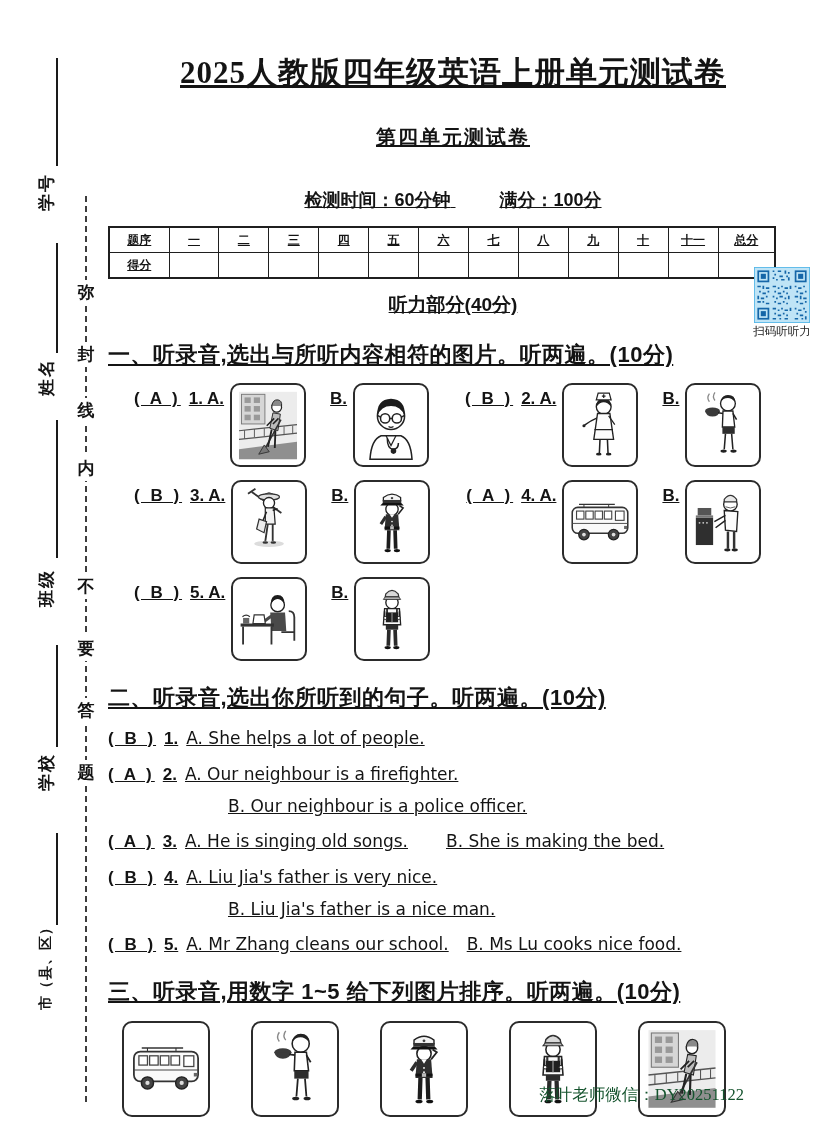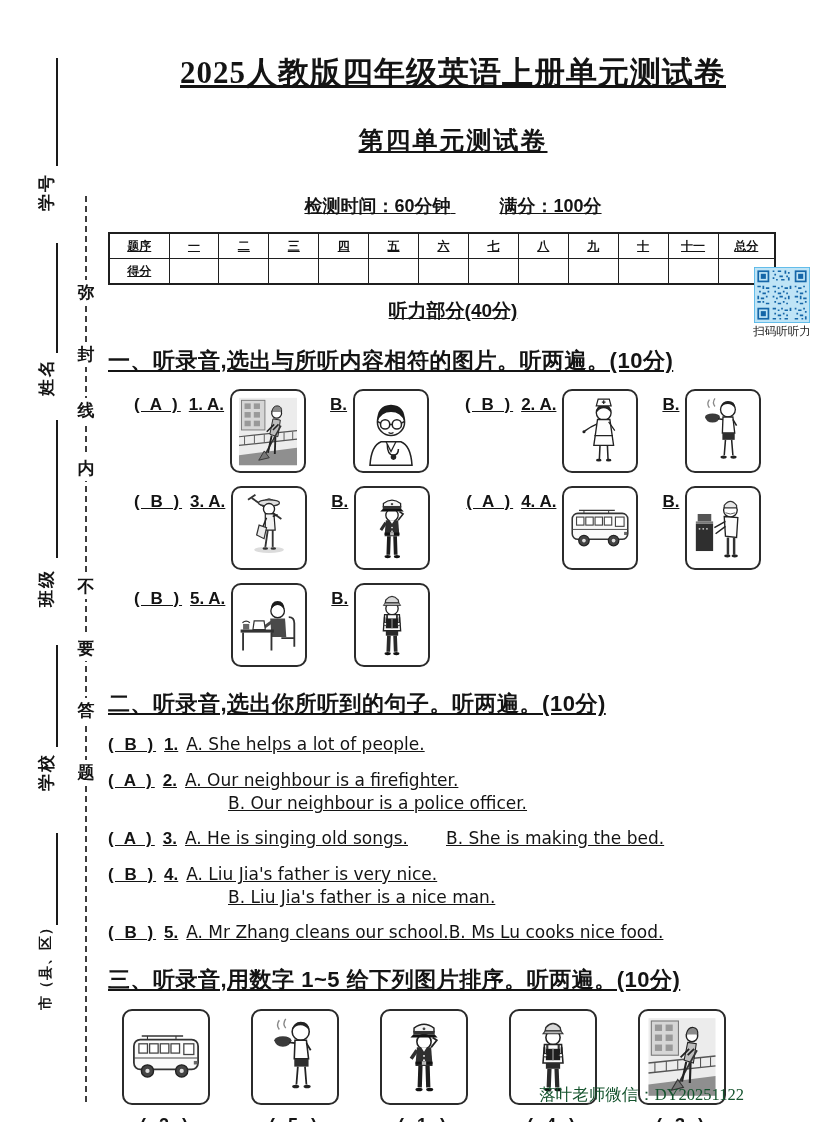--- a/index.html
+++ b/index.html
@@ -33,21 +33,21 @@
 
   
   .main { position:absolute; left:108px; top:0; width:690px;text-decoration:underline; }
   .title {
     font-family:"Liberation Serif","DejaVu Serif",serif;
     font-size:31px; font-weight:700; text-align:center;
     margin:52px 0 0; letter-spacing:1px;
   }
   .subtitle {
     font-family:"Liberation Serif","DejaVu Serif",serif;
-    font-size:25px; font-weight:700; text-align:center;
+    font-size:20px; font-weight:700; text-align:center;
     margin:30px 0 0; letter-spacing:2px;
   }
   .meta { text-align:center; margin-top:37px; font-size:18px; font-weight:700; }
   .meta span + span { margin-left:44px; }
 
   table.score { border-collapse:collapse; margin-top:14px; width:668px; border:2.5px solid #1f1f1f; table-layout:fixed; }
   table.score td { border:1.6px solid #1f1f1f; height:24px; text-align:center; font-size:12px; font-weight:600; padding:0; }
 
   .part-title { text-align:center; font-size:19px; font-weight:700; margin-top:13px; }
 
@@ -68,22 +68,22 @@
     border:2.5px solid #2b2b2b; border-radius:10px;
     display:flex; align-items:center; justify-content:center;
   }
   .pic svg { width:62px; height:71px; }
 
   
   .s2line { display:flex; align-items:baseline; font-size:17px; margin-top:10px; }
   .s2line .num { font-weight:600; margin:0 8px 0 8px; }
   .sent { font-family:"DejaVu Sans",sans-serif; }
   .b-inline { margin-left:38px; }
-  .b-inline-sm { }
-  .s2cont { margin:2px 0 0 120px; font-size:17px; }
+  .b-inline-sm { margin-left:18px; }
+  .s2cont { margin:11px 0 0 120px; font-size:17px; }
 
   
   .s3row { display:flex; justify-content:space-between; width:604px; margin:14px 0 0 14px; }
   .s3cell { display:flex; flex-direction:column; align-items:center; }
   .pic3 {
     width:84px; height:92px; background:#fff;
     border:2.5px solid #2b2b2b; border-radius:10px;
     display:flex; align-items:center; justify-content:center;
   }
   .pic3 svg { width:72px; height:82px; }

